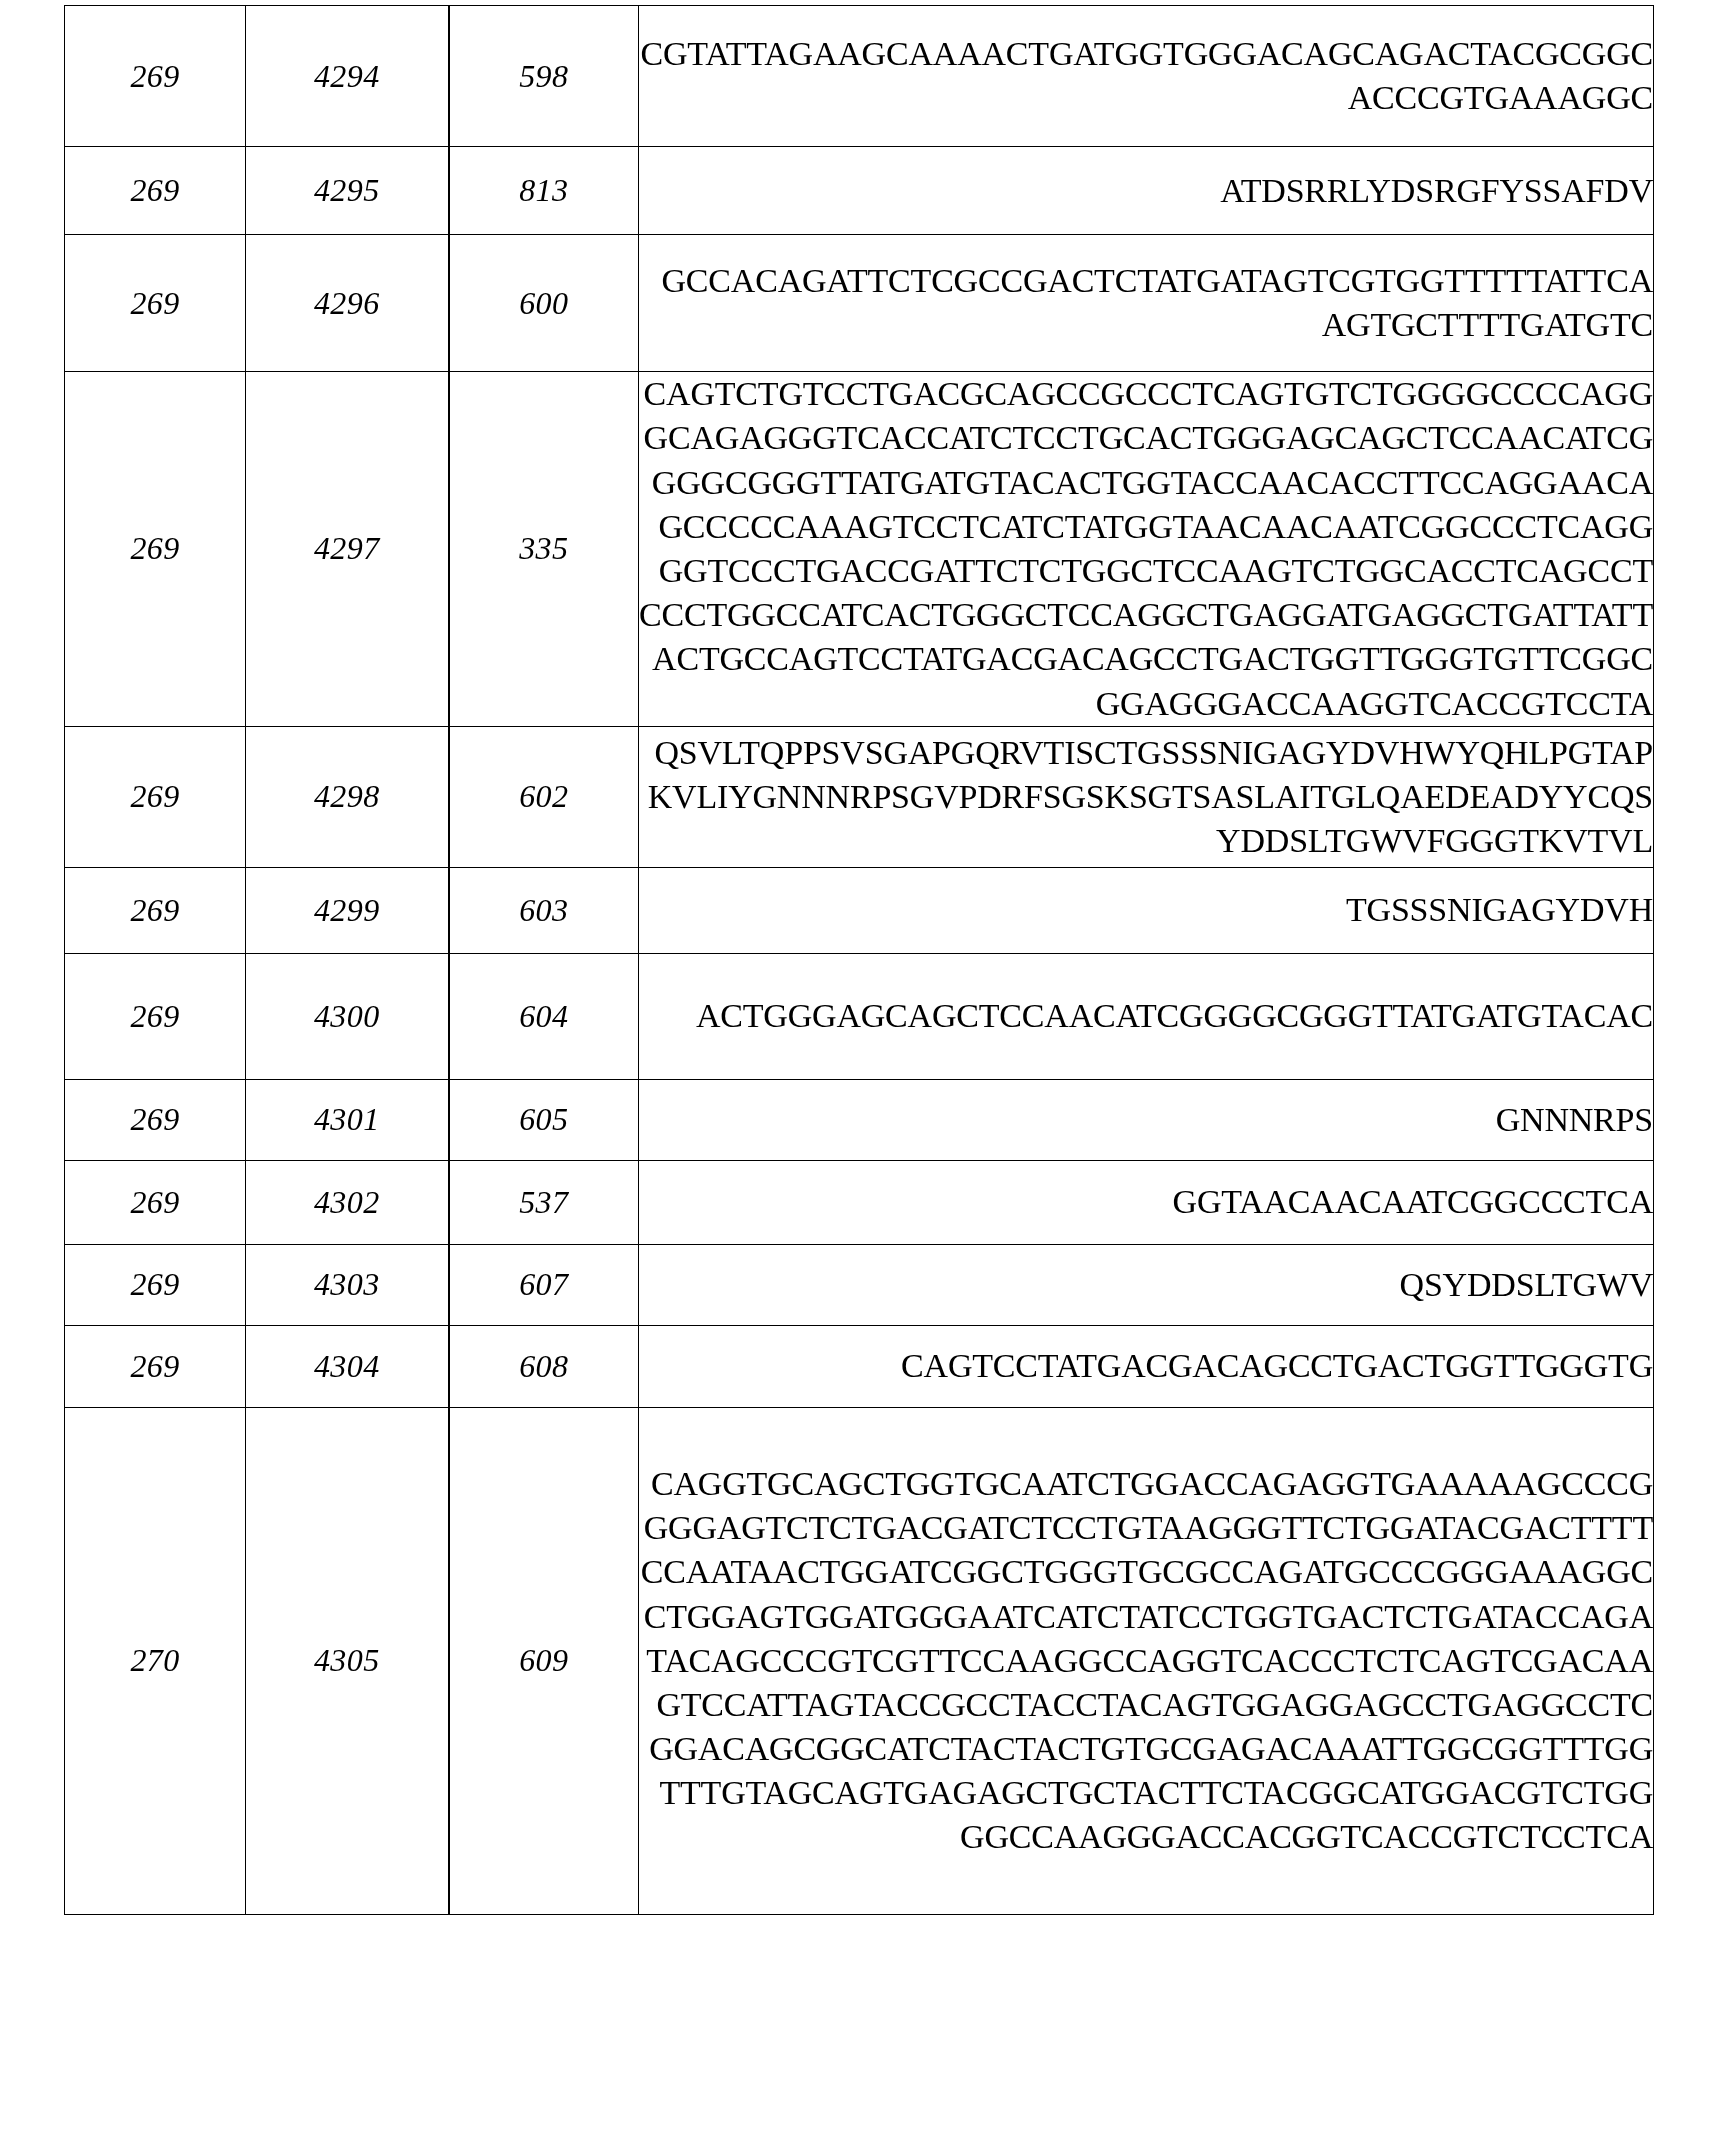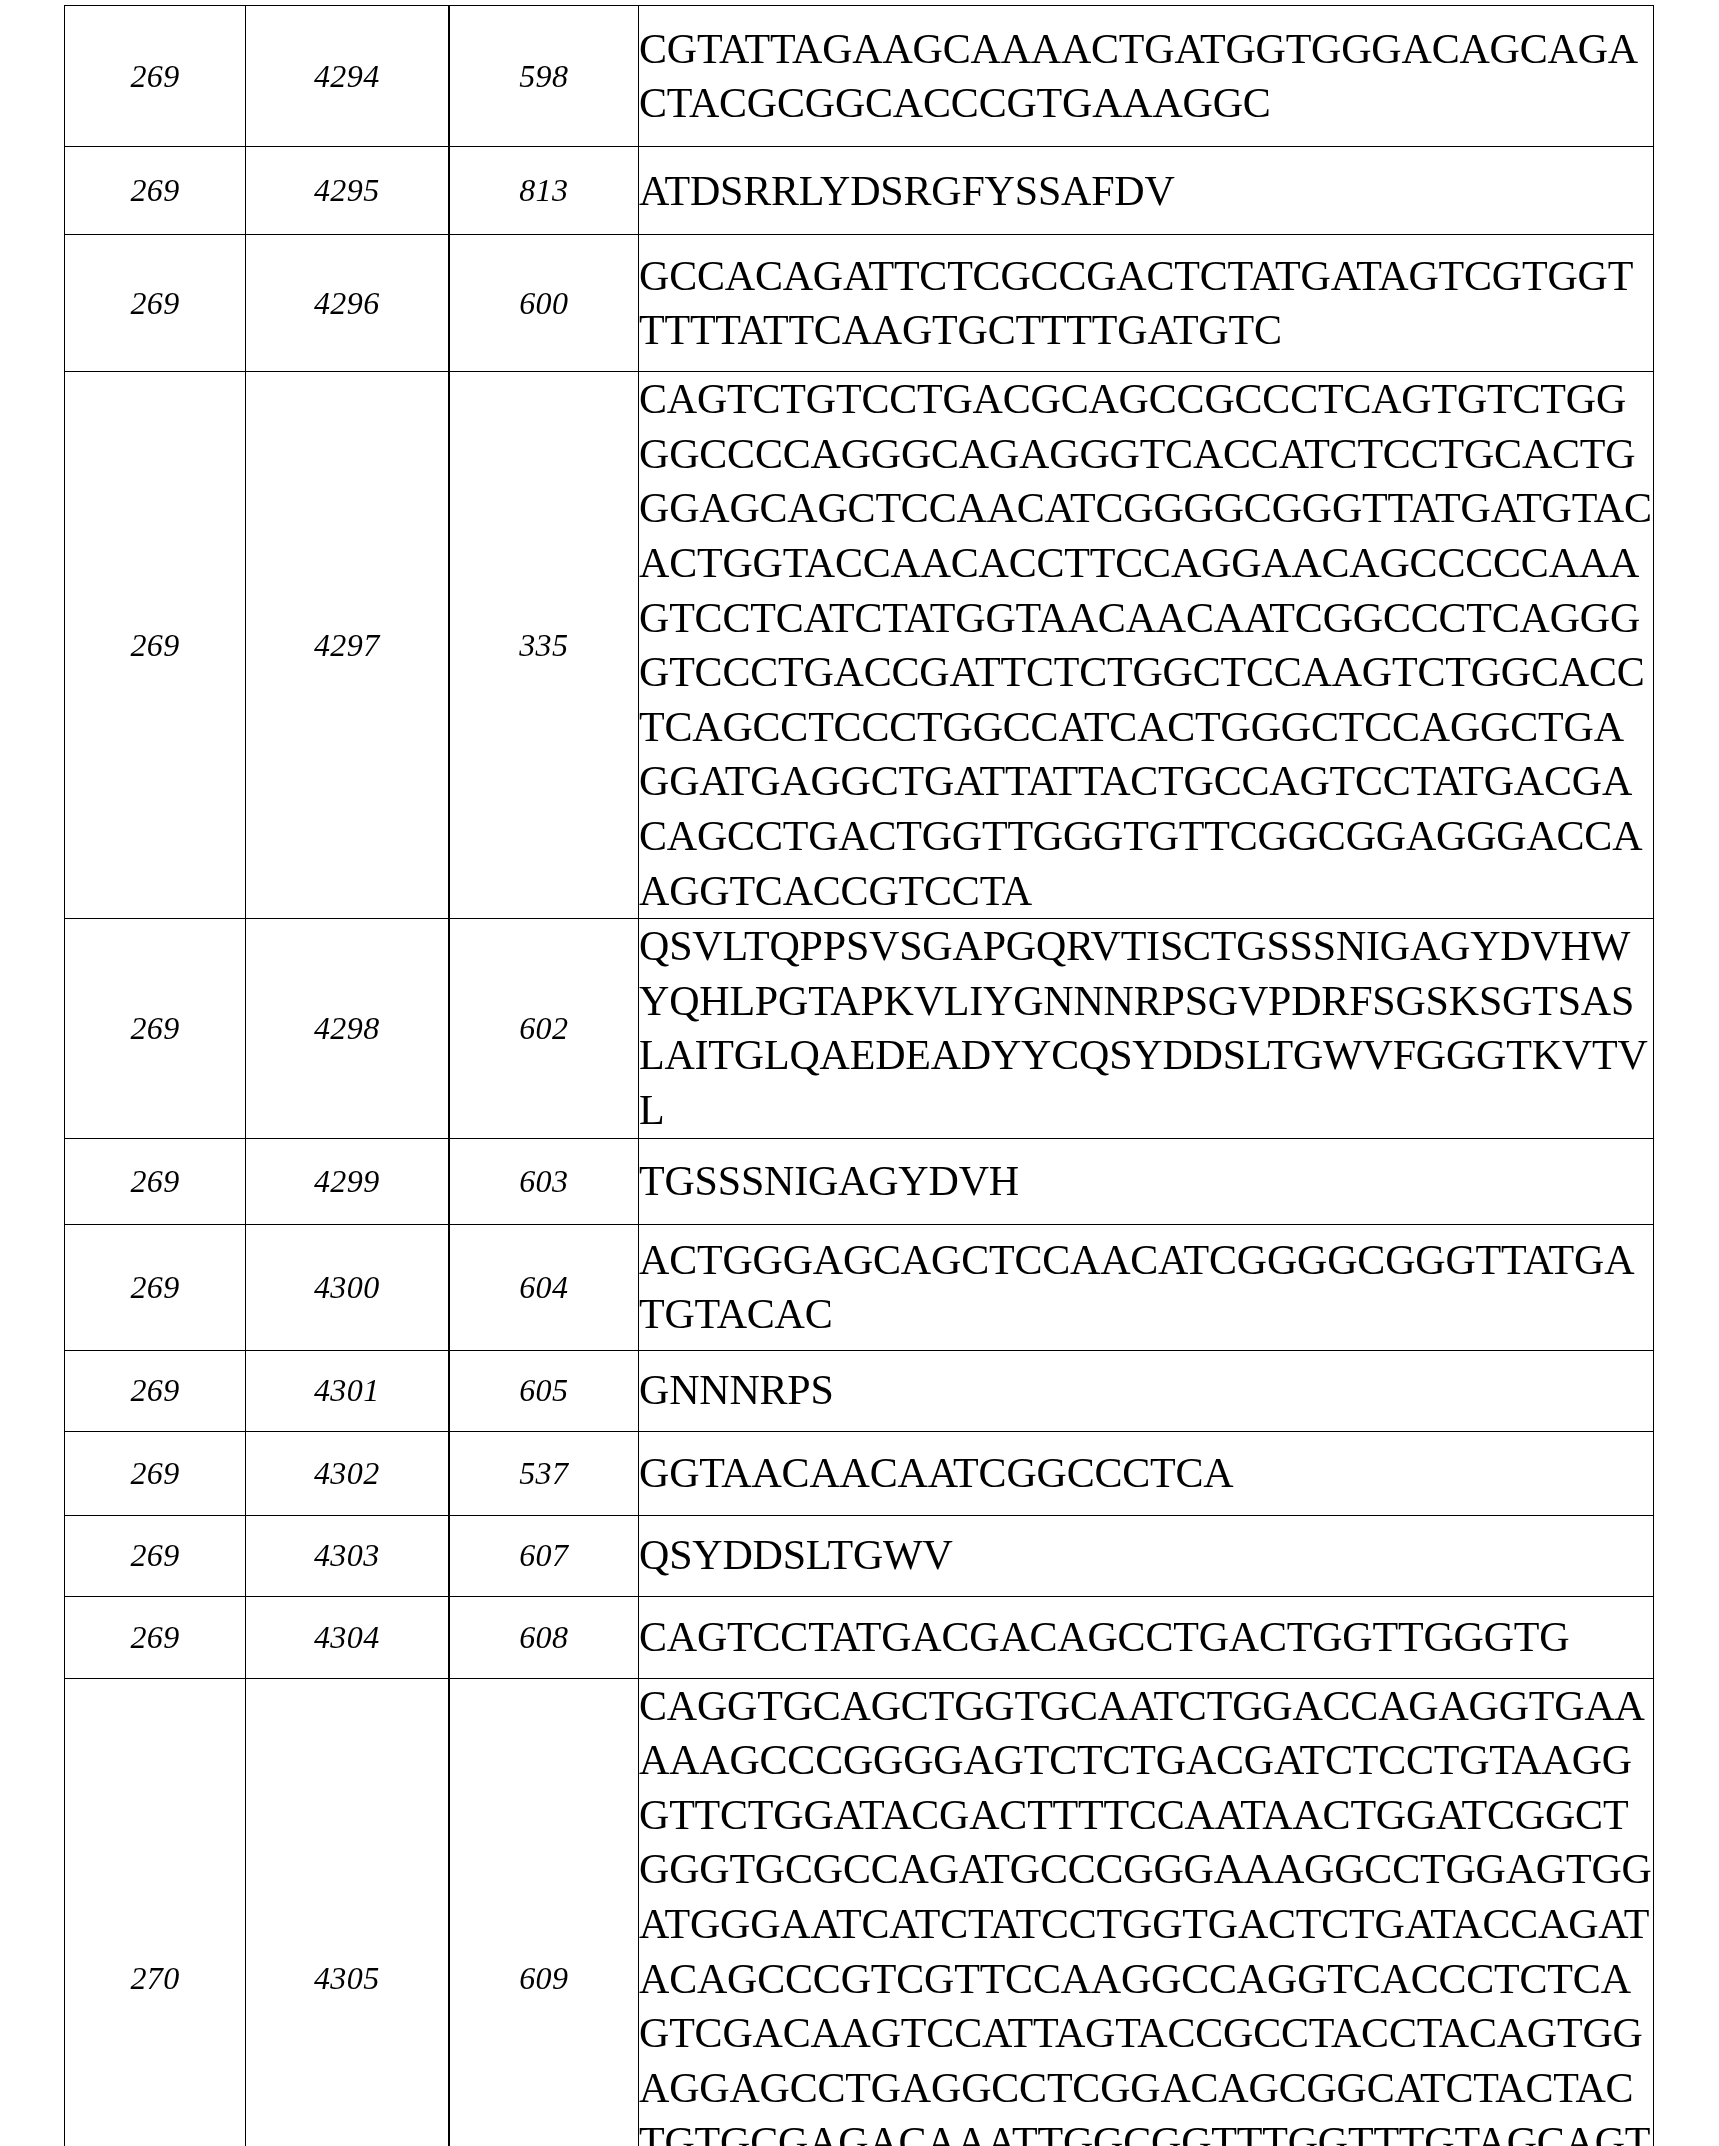--- a/index.html
+++ b/index.html
@@ -38,24 +38,24 @@
 
   td.num {
     text-align: center;
     font-size: 32px;
     line-height: 1.1;
     letter-spacing: 0.4px;
     font-style: italic;
   }
 
   td.seq {
-    text-align: left;
+    text-align: right;
     vertical-align: top;
     padding: 12.4px 8.8px 12.4px 17.6px;
-    font-size: 42px;
+    font-size: 34px;
     line-height: 1.30;
     letter-spacing: -0.2px;
     word-break: break-all;
     white-space: pre-wrap;
     font-stretch: condensed;
   }
 
   
   #sequence-table td { border-width: 1.8px; }
   #sequence-table tr > td:nth-child(3) { border-left-width: 2.6px; margin-left: 33px; }

